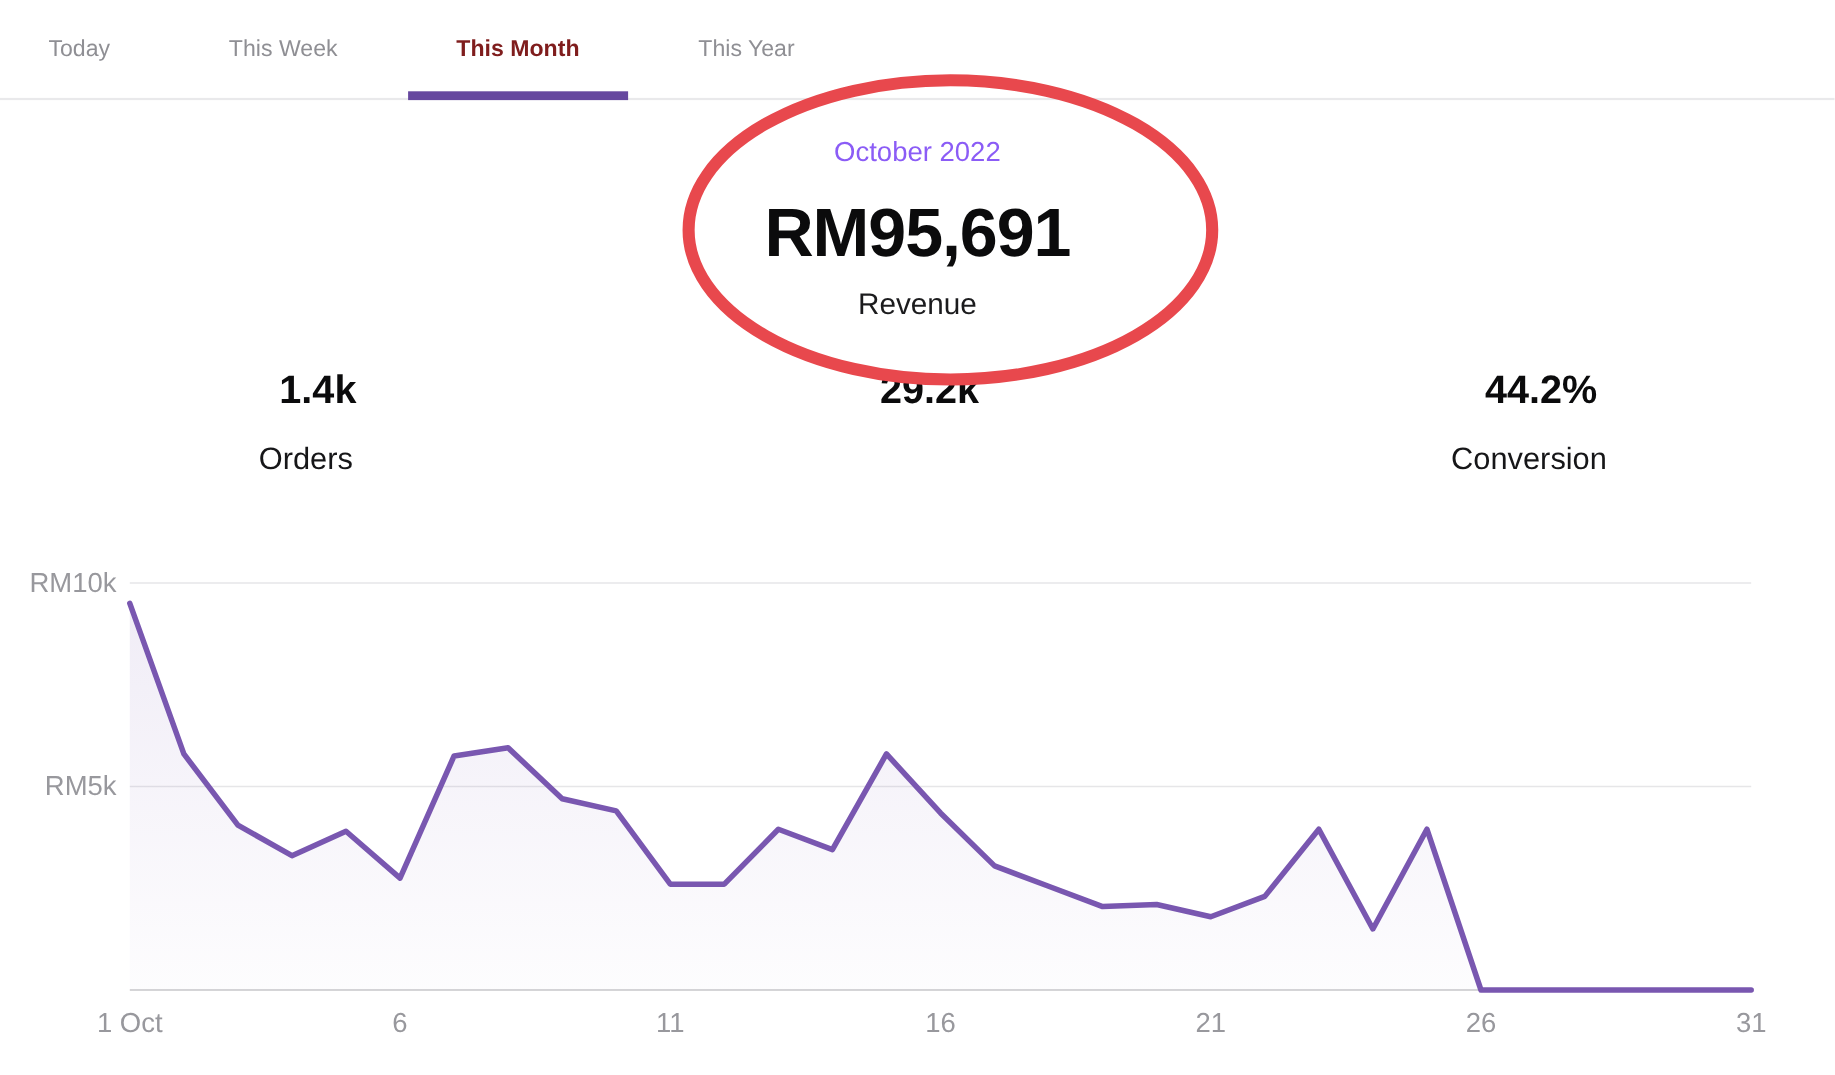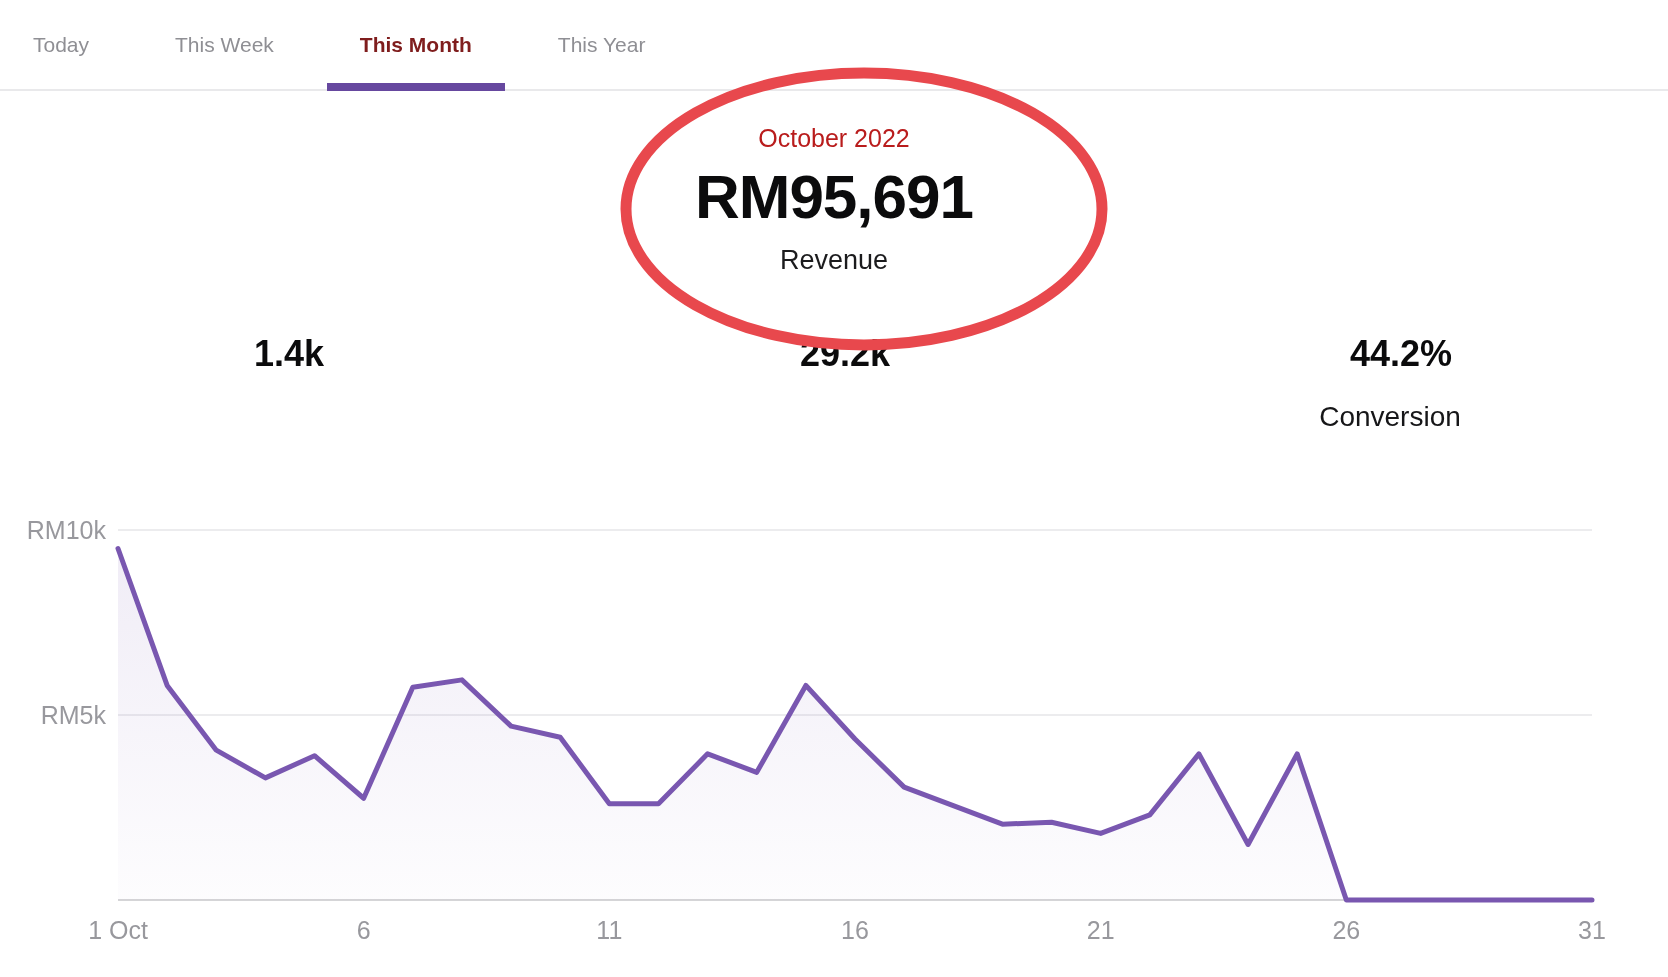--- a/index.html
+++ b/index.html
@@ -2,29 +2,29 @@
 <html><head>
 <meta charset="utf-8">
 <style>
   html,body{margin:0;padding:0;background:#fff;}
   body{font-family:"Liberation Sans","DejaVu Sans",sans-serif;-webkit-font-smoothing:antialiased;}
   #app{position:relative;width:1668px;height:977px;background:#fff;overflow:hidden;}
 
   
   .tabbar{position:absolute;left:0;top:0;width:1668px;height:89px;background:#fff;
           border-bottom:2px solid #e9e9eb;display:flex;align-items:center;column-gap:20px;}
-  .tab{position:relative;height:89px;display:flex;align-items:center;padding:0 33px;
+  .tab{position:relative;height:89px;display:flex;align-items:center;padding:0 44px;
        font-size:21px;color:#8f8f94;cursor:pointer;white-space:nowrap;}
   .tab.active{color:#7f1d1d;font-weight:bold;}
   .tab.active::after{content:"";position:absolute;left:0;right:0;bottom:-2px;height:8px;background:#66489f;}
 
   
   .summary{position:absolute;left:0;top:120px;width:1668px;text-align:center;}
-  .summary .period{font-size:25px;line-height:36px;color:#b91c1c;}
-  .summary .revenue{margin-top:8px;font-size:62px;line-height:66px;font-weight:bold;
+  .summary .period{font-size:25px;line-height:36px;color:#8b5cf6;}
+  .summary .revenue{margin-top:24px;font-size:62px;line-height:66px;font-weight:bold;
                     color:#0b0b0c;letter-spacing:-1px;}
   .summary .rev-label{margin-top:14px;font-size:27px;line-height:32px;color:#1b1b1d;}
 
   
   .stats{position:absolute;left:0;top:334px;width:1668px;display:flex;}
   .stat{width:556px;text-align:center;}
   .stat .value{font-size:36px;line-height:40px;font-weight:bold;color:#0b0b0c;padding-left:22px;}
   .stat .label{margin-top:28px;font-size:28px;line-height:30px;color:#161618;}
 
   
@@ -55,20 +55,21 @@
 
   <div class="summary">
     <div class="period">October 2022</div>
     <div class="revenue">RM95,691</div>
     <div class="rev-label">Revenue</div>
   </div>
 
   <div class="stats">
     <div class="stat">
       <div class="value">1.4k</div>
+      <div class="label">Orders</div>
     </div>
     <div class="stat">
       <div class="value">29.2k</div>
     </div>
     <div class="stat">
       <div class="value">44.2%</div>
       <div class="label">Conversion</div>
     </div>
   </div>
 

